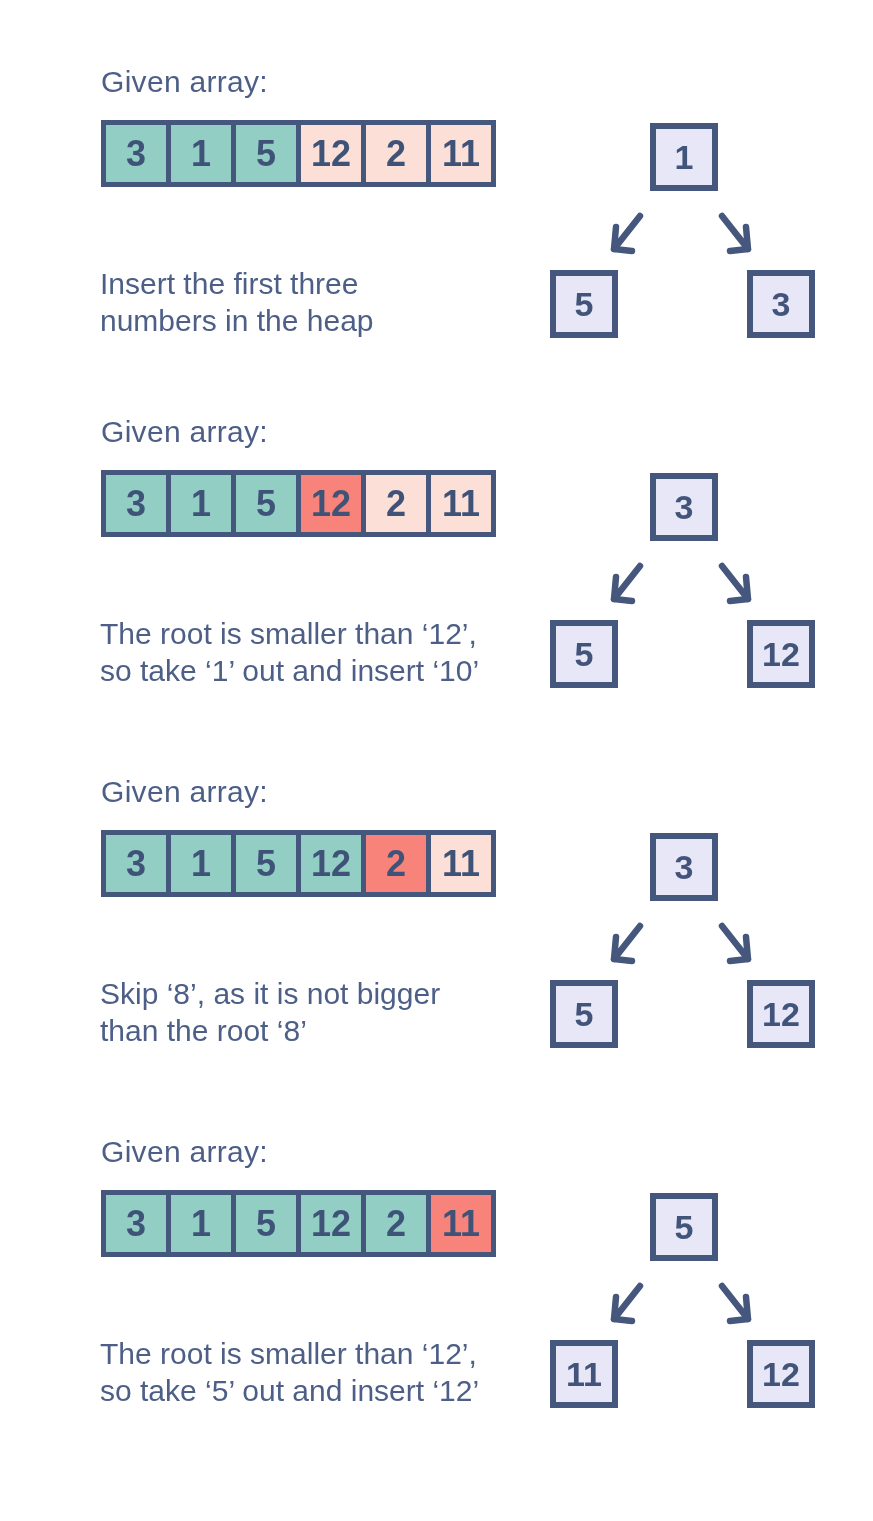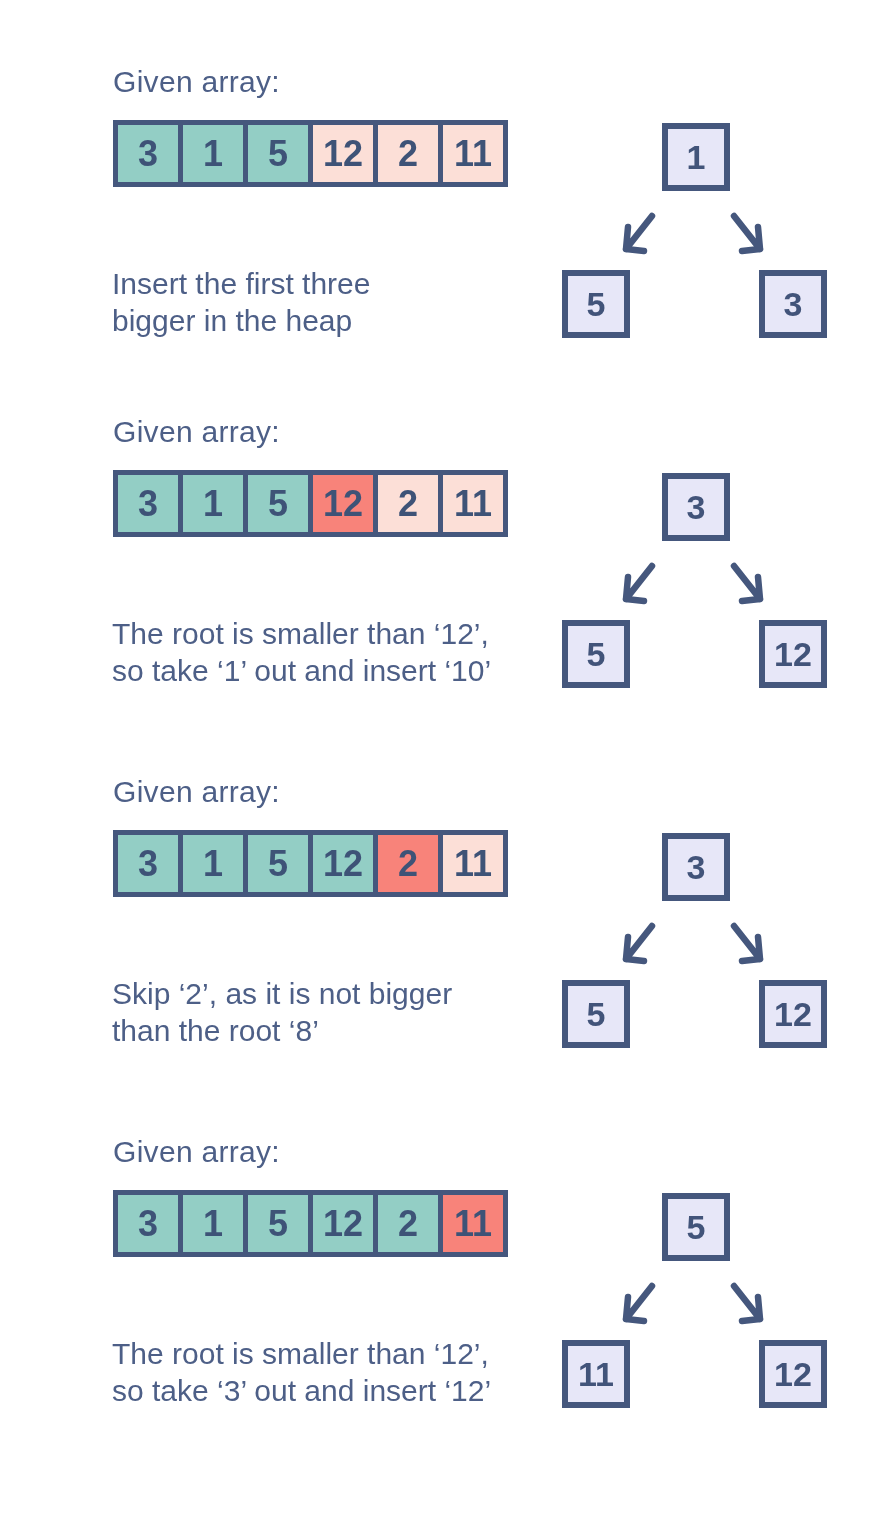--- a/index.html
+++ b/index.html
@@ -4,21 +4,21 @@
 <style>
   :root{
     --teal:#93cec5; --pink:#fcdfd7; --salmon:#f8837a;
     --ink:#45577d; --lavender:#e7e7f8; --text:#4d5f87; --cell-num:#3e5377; --bg:#ffffff;
   }
   html,body{margin:0;padding:0;}
   body{
     width:873px;height:1521px;position:relative;background:var(--bg,#fff);
     font-family:"Liberation Sans","DejaVu Sans",sans-serif;overflow:hidden;
   }
-  .step{position:absolute;left:16px;width:712px;height:360px;}
+  .step{position:absolute;left:4px;width:712px;height:360px;}
   .step.s1{top:65px}
   .step.s2{top:415px}
   .step.s3{top:775px}
   .step.s4{top:1135px}
 
   .given-label{
     position:absolute;left:97px;top:0;
     font-size:30px;color:var(--text);letter-spacing:.3px;
   }
 
@@ -61,21 +61,21 @@
   <div class="array">
     <div class="cell" data-state="in-heap">3</div>
     <div class="cell" data-state="in-heap">1</div>
     <div class="cell" data-state="in-heap">5</div>
     <div class="cell" data-state="not-processed">12</div>
     <div class="cell" data-state="not-processed">2</div>
     <div class="cell" data-state="not-processed">11</div>
   </div>
   <div class="note">
     <span class="note-line">Insert the first three</span>
-    <span class="note-line">bigger in the heap</span>
+    <span class="note-line">numbers in the heap</span>
   </div>
   <div class="tree">
     <div class="node root">1</div>
     <svg class="arrow arrow-left" viewBox="0 0 52 52">
         <path d="M40 6 L14 39 M14 39 L16 17 M14 39 L32 41"></path>
       </svg>
     <svg class="arrow arrow-right" viewBox="0 0 52 52">
         <path d="M12 6 L38 39 M38 39 L36 17 M38 39 L20 41"></path>
       </svg>
     <div class="node left">5</div>
@@ -114,21 +114,21 @@
   <div class="given-label">Given array:</div>
   <div class="array">
     <div class="cell" data-state="in-heap">3</div>
     <div class="cell" data-state="in-heap">1</div>
     <div class="cell" data-state="in-heap">5</div>
     <div class="cell" data-state="in-heap">12</div>
     <div class="cell" data-state="current">2</div>
     <div class="cell" data-state="not-processed">11</div>
   </div>
   <div class="note">
-    <span class="note-line">Skip ‘2’, as it is not bigger</span>
+    <span class="note-line">Skip ‘8’, as it is not bigger</span>
     <span class="note-line">than the root ‘8’</span>
   </div>
   <div class="tree">
     <div class="node root">3</div>
     <svg class="arrow arrow-left" viewBox="0 0 52 52">
         <path d="M40 6 L14 39 M14 39 L16 17 M14 39 L32 41"></path>
       </svg>
     <svg class="arrow arrow-right" viewBox="0 0 52 52">
         <path d="M12 6 L38 39 M38 39 L36 17 M38 39 L20 41"></path>
       </svg>
@@ -142,21 +142,21 @@
   <div class="array">
     <div class="cell" data-state="in-heap">3</div>
     <div class="cell" data-state="in-heap">1</div>
     <div class="cell" data-state="in-heap">5</div>
     <div class="cell" data-state="in-heap">12</div>
     <div class="cell" data-state="in-heap">2</div>
     <div class="cell" data-state="current">11</div>
   </div>
   <div class="note">
     <span class="note-line">The root is smaller than ‘12’,</span>
-    <span class="note-line">so take ‘3’ out and insert ‘12’</span>
+    <span class="note-line">so take ‘5’ out and insert ‘12’</span>
   </div>
   <div class="tree">
     <div class="node root">5</div>
     <svg class="arrow arrow-left" viewBox="0 0 52 52">
         <path d="M40 6 L14 39 M14 39 L16 17 M14 39 L32 41"></path>
       </svg>
     <svg class="arrow arrow-right" viewBox="0 0 52 52">
         <path d="M12 6 L38 39 M38 39 L36 17 M38 39 L20 41"></path>
       </svg>
     <div class="node left">11</div>

